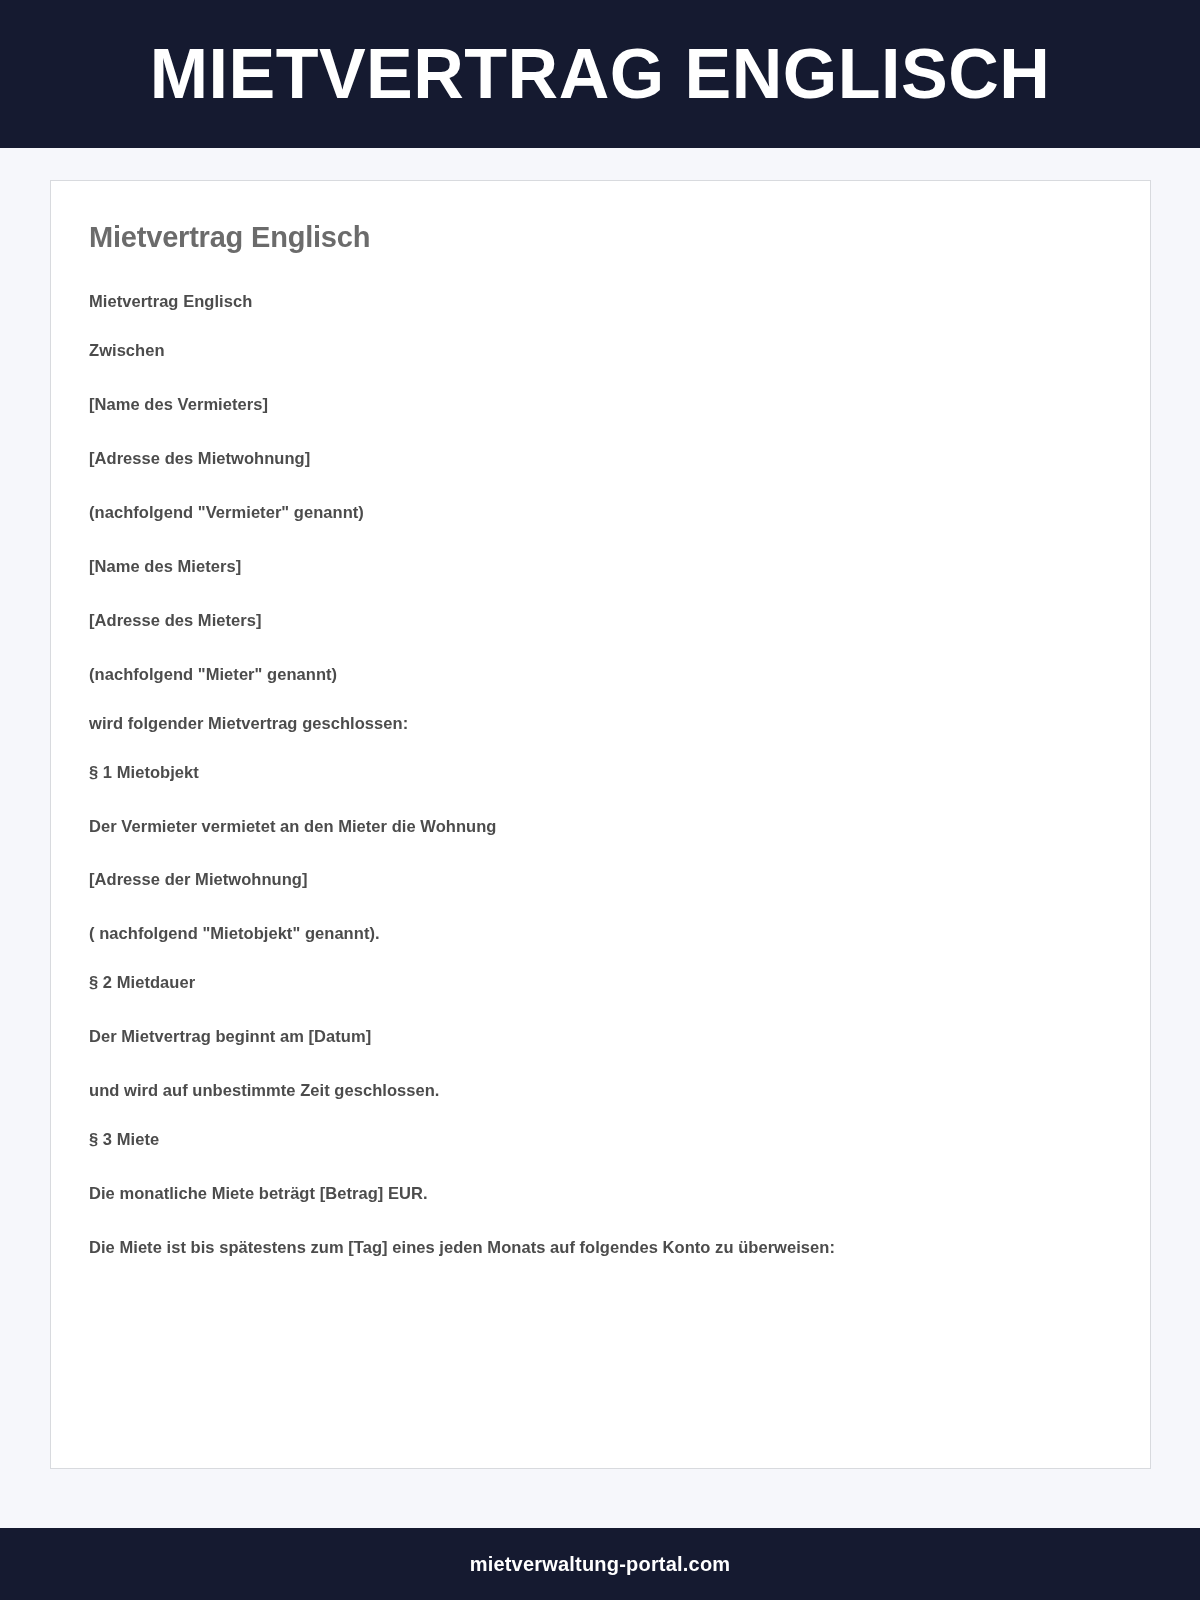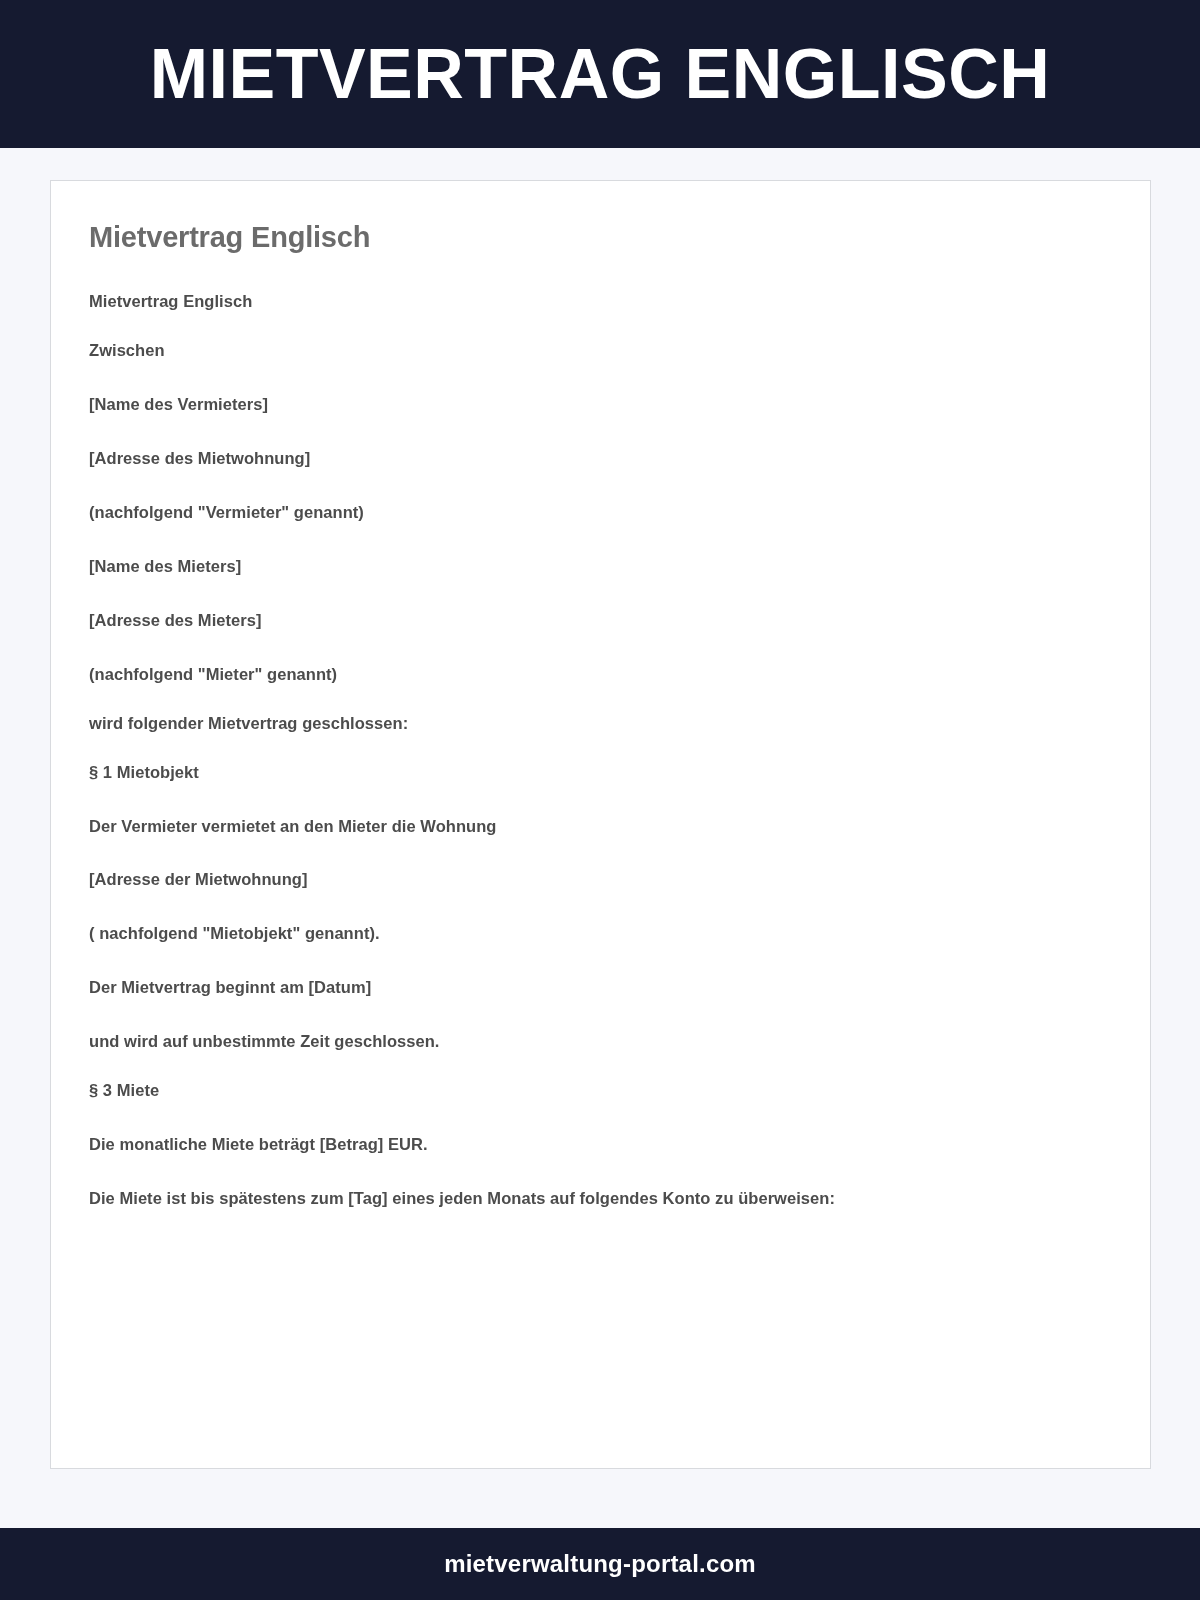--- a/index.html
+++ b/index.html
@@ -81,21 +81,21 @@
     width: 1200px;
     height: 72px;
     background: #151a30;
     display: flex;
     align-items: center;
     justify-content: center;
     box-sizing: border-box;
   }
   .site-footer .footer-text {
     color: #ffffff;
-    font-size: 24px;
+    font-size: 20px;
     font-weight: bold;
     letter-spacing: 0.2px;
   }
 </style>
 </head>
 <body>
 
 <header class="site-header">
   <h1>MIETVERTRAG ENGLISCH</h1>
 </header>
@@ -110,20 +110,21 @@
         <p class="doc-para">[Adresse des Mietwohnung]</p>
         <p class="doc-para">(nachfolgend "Vermieter" genannt)</p>
         <p class="doc-para">[Name des Mieters]</p>
         <p class="doc-para">[Adresse des Mieters]</p>
         <p class="doc-para">(nachfolgend "Mieter" genannt)</p>
         <p class="doc-para group-start">wird folgender Mietvertrag geschlossen:</p>
         <p class="doc-para group-start">§ 1 Mietobjekt</p>
         <p class="doc-para">Der Vermieter vermietet an den Mieter die Wohnung</p>
         <p class="doc-para">[Adresse der Mietwohnung]</p>
         <p class="doc-para">( nachfolgend "Mietobjekt" genannt).</p>
+        <p class="doc-para group-start">§ 2 Mietdauer</p>
         <p class="doc-para">Der Mietvertrag beginnt am [Datum]</p>
         <p class="doc-para">und wird auf unbestimmte Zeit geschlossen.</p>
         <p class="doc-para group-start">§ 3 Miete</p>
         <p class="doc-para">Die monatliche Miete beträgt [Betrag] EUR.</p>
         <p class="doc-para">Die Miete ist bis spätestens zum [Tag] eines jeden Monats auf folgendes Konto zu überweisen:</p>
       </div>
   </article>
 </main>
 
 <footer class="site-footer">

